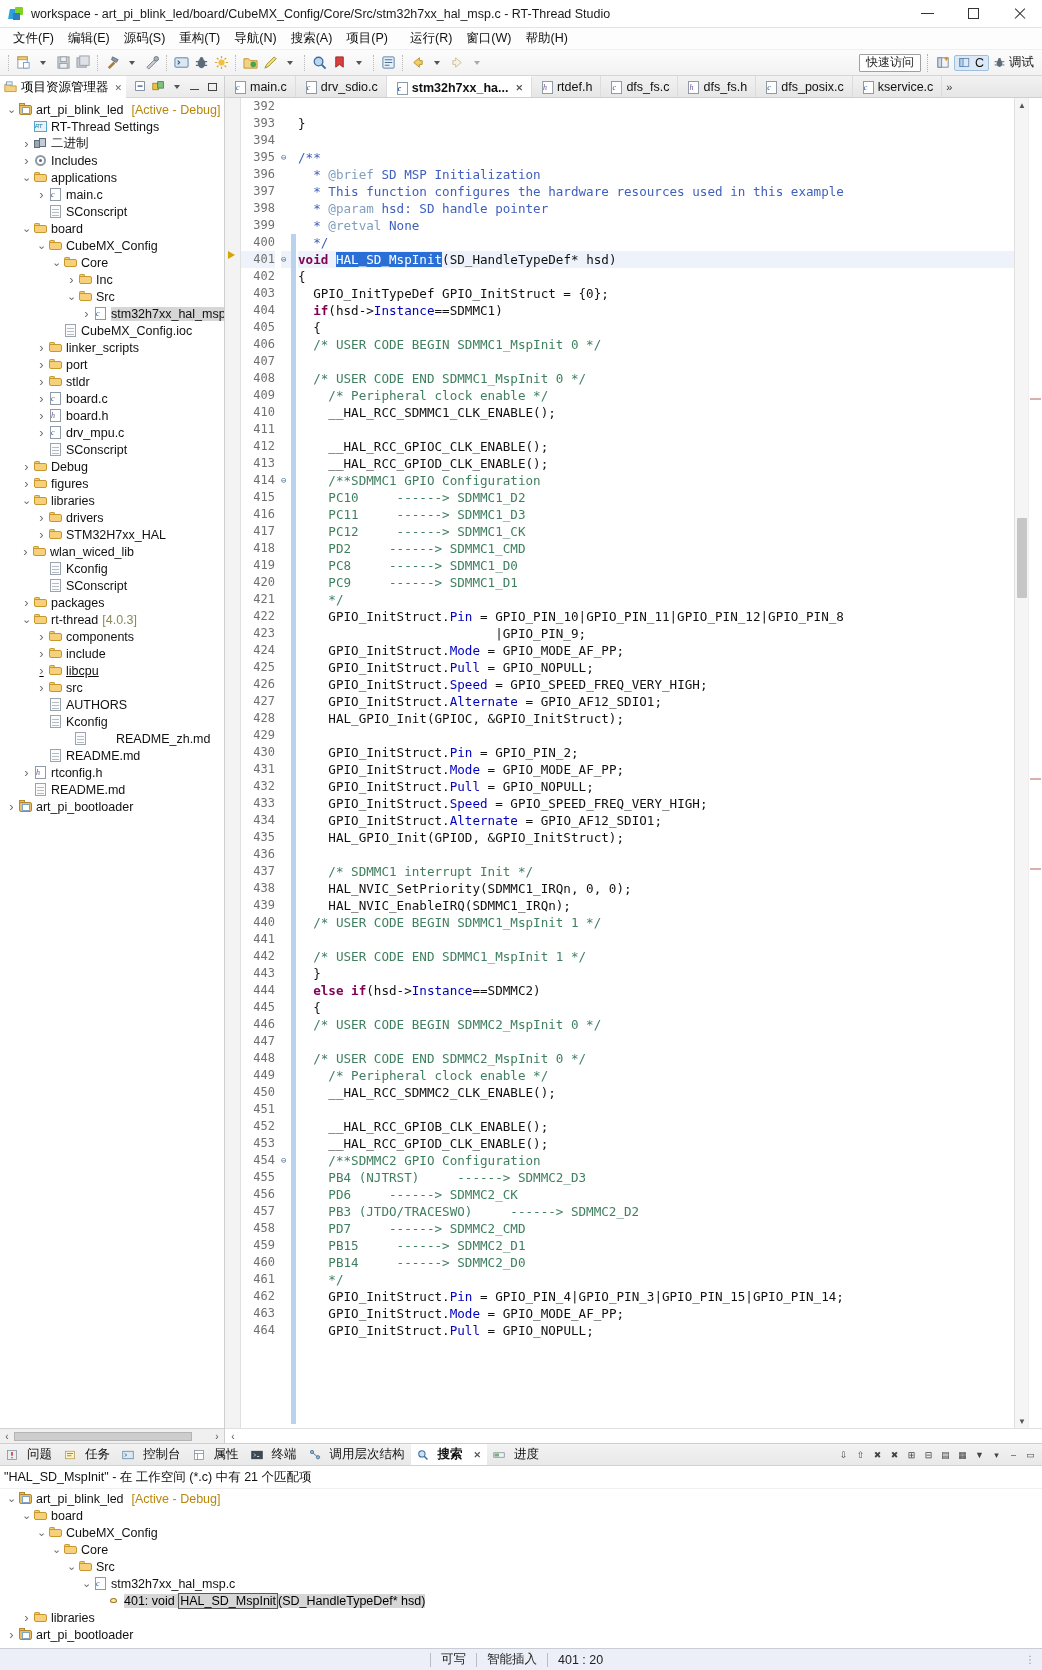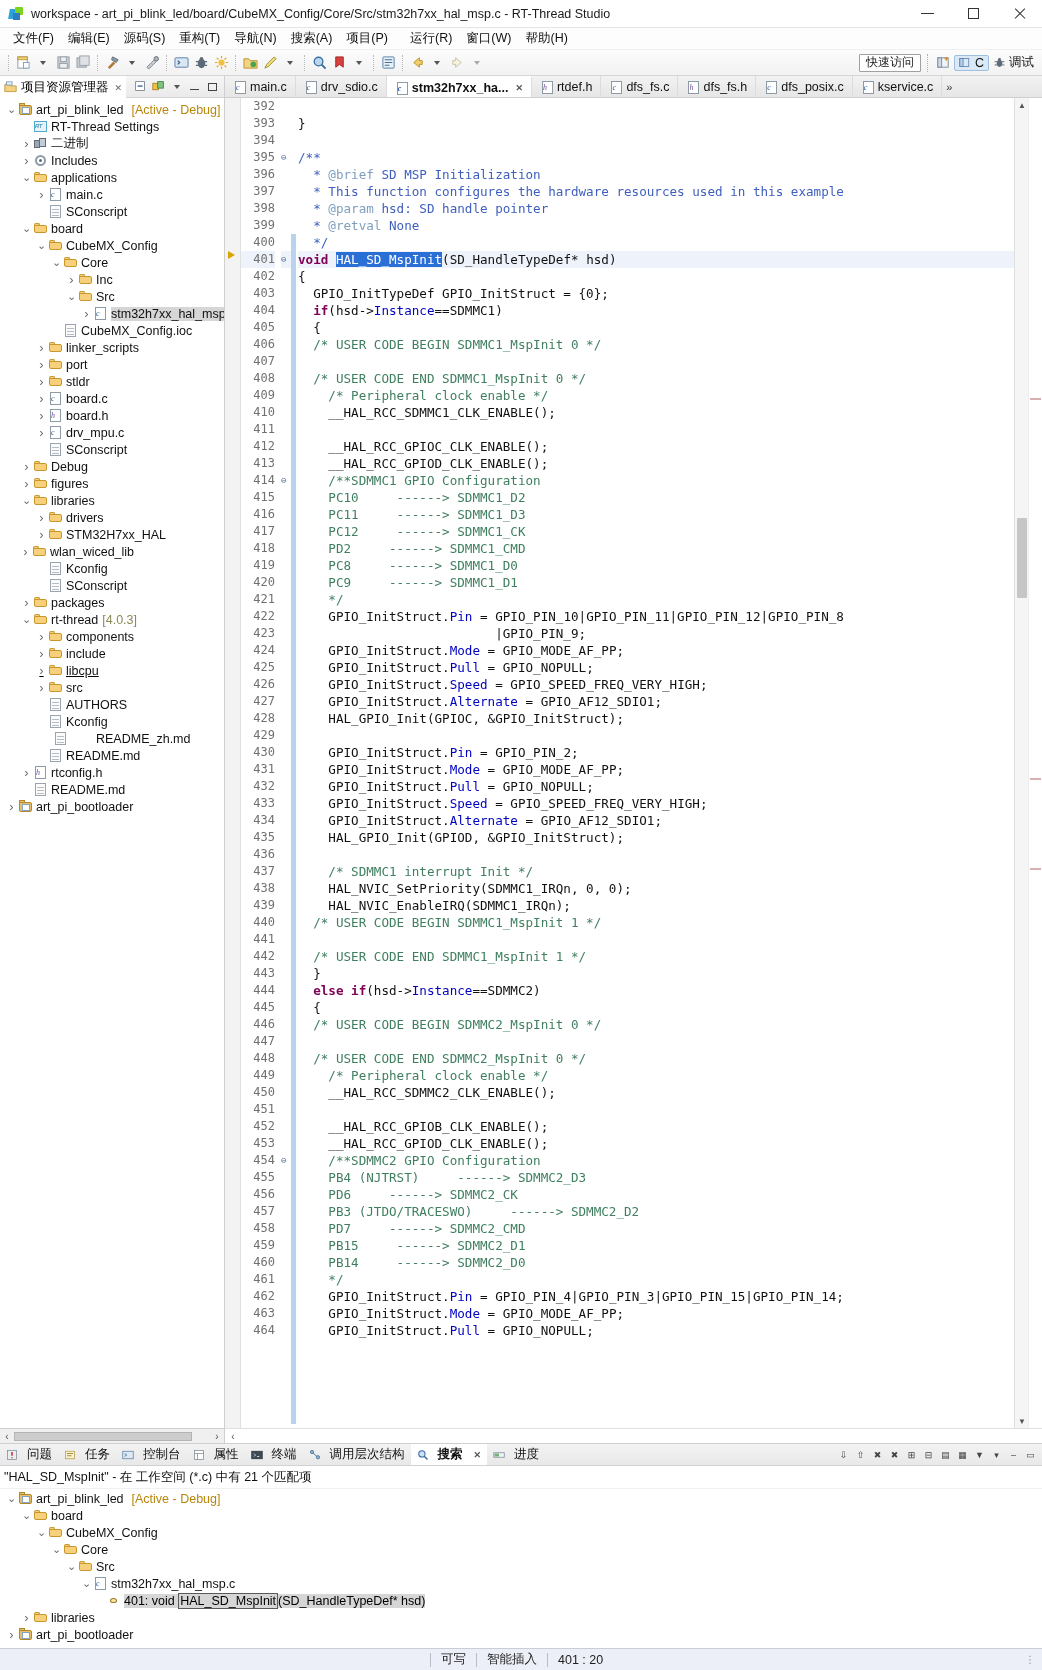--- a/index.html
+++ b/index.html
@@ -710,21 +710,21 @@
           <div class="trow" style="padding-left: 35px;">
             <span class="twist"></span>
             <span class="ticon ic-file">
               <i class="pg"></i>
               <i class="l1"></i>
               <i class="l2"></i>
               <i class="l3"></i>
             </span>
             <span class="tlabel">Kconfig</span>
           </div>
-          <div class="trow" style="padding-left: 15px; gap: 25px;">
+          <div class="trow" style="padding-left: 35px; gap: 25px;">
             <span class="twist"></span>
             <span class="ticon ic-file">
               <i class="pg"></i>
               <i class="l1"></i>
               <i class="l2"></i>
               <i class="l3"></i>
             </span>
             <span class="tlabel">README_zh.md</span>
           </div>
           <div class="trow" style="padding-left: 35px;">

